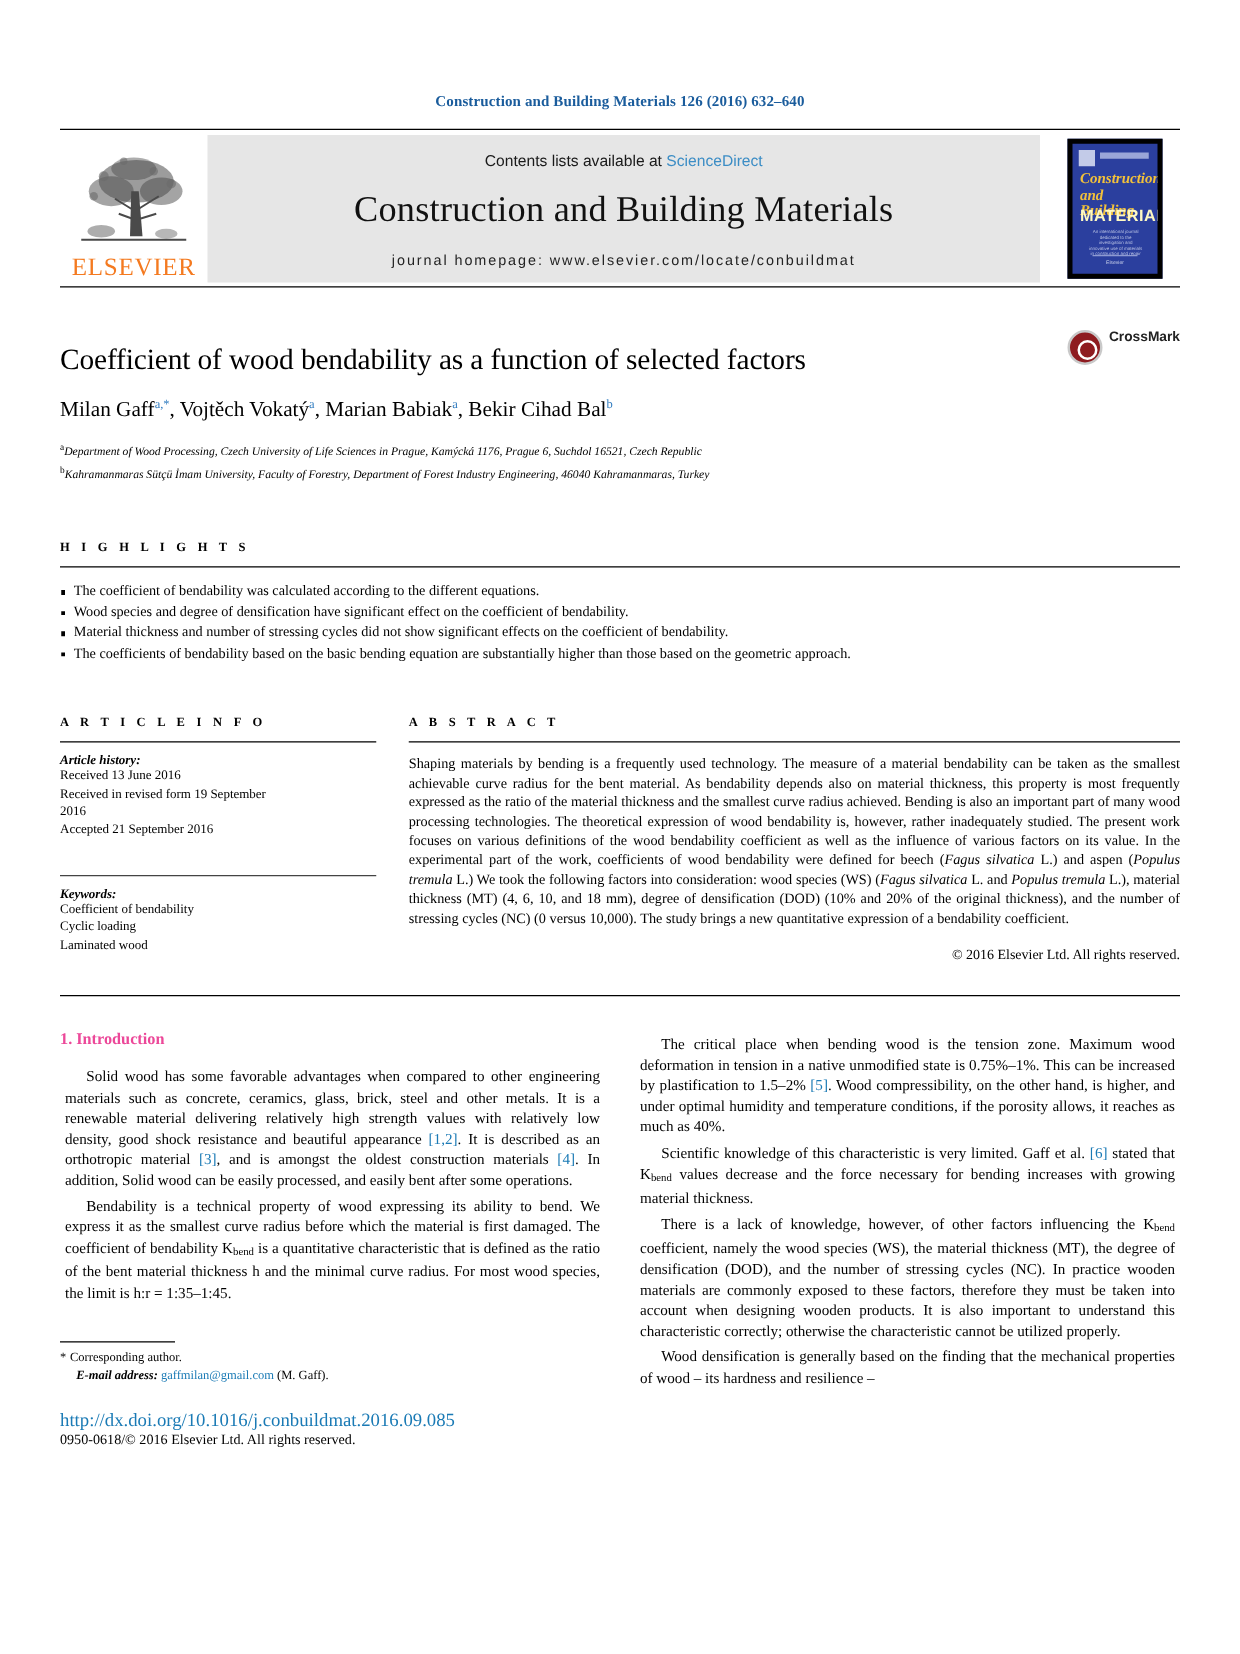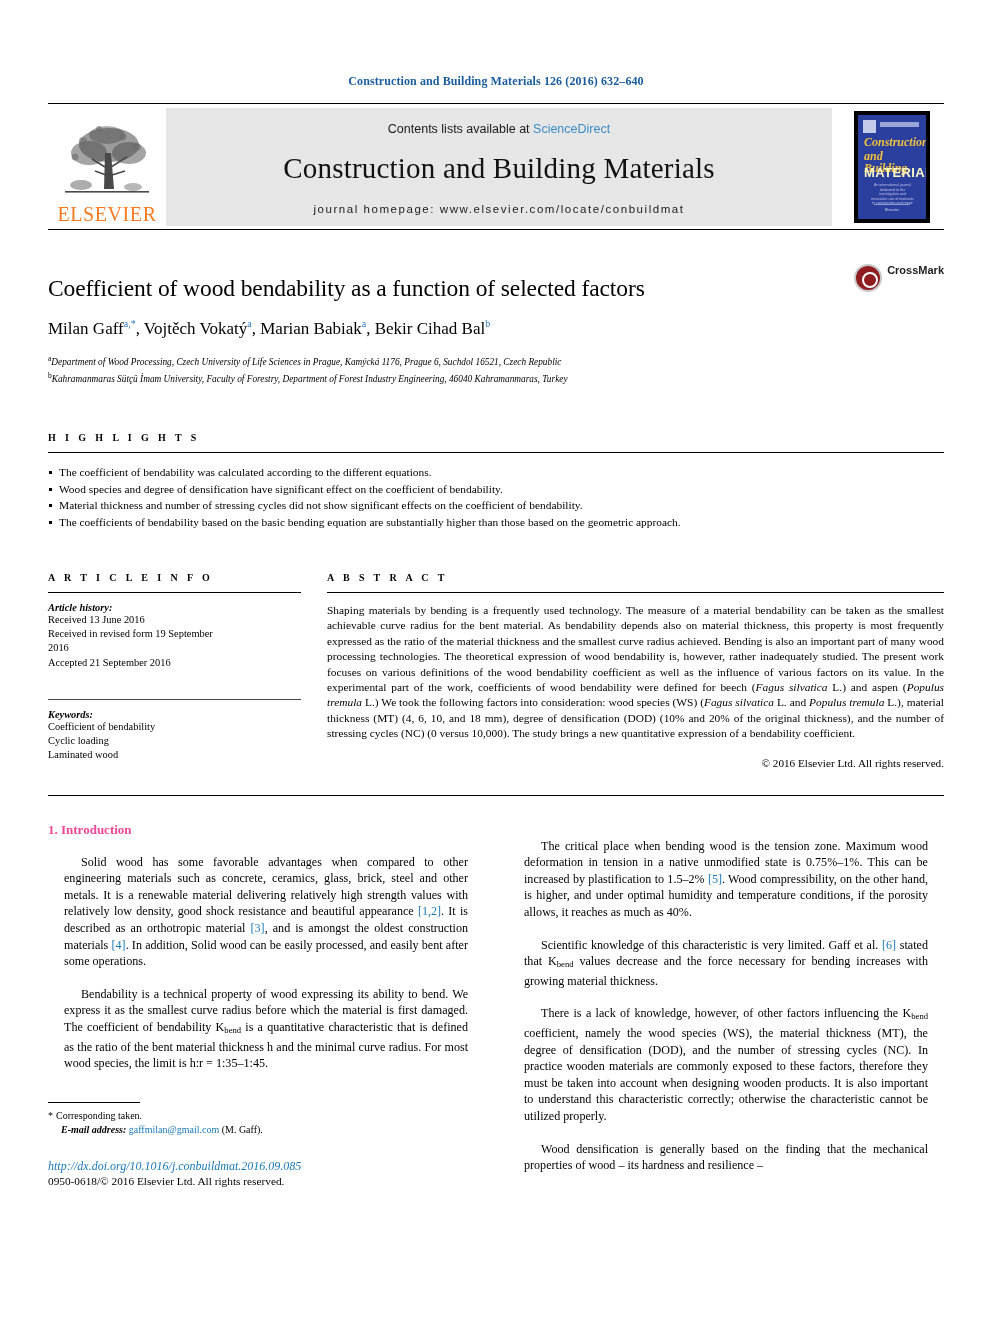--- a/index.html
+++ b/index.html
@@ -248,40 +248,40 @@
     font-weight: bold;
     font-size: 13px;
     color: #ec4899;
     margin: 0 0 14px 0;
   }
   .para {
     font-size: 12.1px;
     line-height: 16.6px;
     text-align: justify;
     text-indent: 17px;
-    margin: 16px;
+    margin: 4px;
   }
   .para + .para { margin-top: 0; }
   .ref { color: #1a7ab5; }
   .sub { font-size: 8.6px; vertical-align: -2px; }
 
   
   .footnote {
     margin-top: 30px;
     width: 436px;
   }
   .fn-rule { border-top: 1px solid #000; width: 92px; margin-bottom: 6px; }
   .fn-line { font-size: 10px; line-height: 14px; }
   .fn-line .star { margin-right: 3px; }
   .fn-indent { padding-left: 13px; }
   .fn-label { font-style: italic; font-weight: bold; }
   .fn-mail { color: #1a7ab5; }
 
   .doi-block { margin-top: 22px; }
-  .doi-line { color: #1a7ab5; font-size: 12px; line-height: 15px; font-style: italic; }
+  .doi-line { color: #1a7ab5; font-size: 15px; line-height: 15px; }
   .issn-line { font-size: 11.3px; line-height: 15px; }
 </style>
 </head>
 <body>
 
 <div class="page">
 
   <div class="running-head">Construction and Building Materials 126 (2016) 632–640</div>
   <div class="rule-top"></div>
 
@@ -399,21 +399,21 @@
 
     <div class="bcol">
       <h2 class="sec-title">1. Introduction</h2>
 
       <p class="para"><span>Solid wood has some favorable advantages when compared to other engineering materials such as concrete, ceramics, glass, brick, steel and other metals. It is a renewable material delivering relatively high strength values with relatively low density, good shock resistance and beautiful appearance </span><span class="ref">[1,2]</span><span>. It is described as an orthotropic material </span><span class="ref">[3]</span><span>, and is amongst the oldest construction materials </span><span class="ref">[4]</span><span>. In addition, Solid wood can be easily processed, and easily bent after some operations.</span></p>
 
       <p class="para"><span>Bendability is a technical property of wood expressing its ability to bend. We express it as the smallest curve radius before which the material is first damaged. The coefficient of bendability K</span><span class="sub">bend</span><span> is a quantitative characteristic that is defined as the ratio of the bent material thickness h and the minimal curve radius. For most wood species, the limit is h:r = 1:35–1:45.</span></p>
 
       <div class="footnote">
         <div class="fn-rule"></div>
-        <div class="fn-line"><span class="star">*</span><span>Corresponding taken.</span></div>
+        <div class="fn-line"><span class="star">*</span><span>Corresponding author.</span></div>
         <div class="fn-line fn-indent"><span class="fn-label">E-mail address:</span> <span class="fn-mail">gaffmilan@gmail.com</span> <span>(M. Gaff).</span></div>
 
         <div class="doi-block">
           <div class="doi-line">http://dx.doi.org/10.1016/j.conbuildmat.2016.09.085</div>
           <div class="issn-line">0950-0618/© 2016 Elsevier Ltd. All rights reserved.</div>
         </div>
       </div>
     </div>
 
     <div class="bcol">

